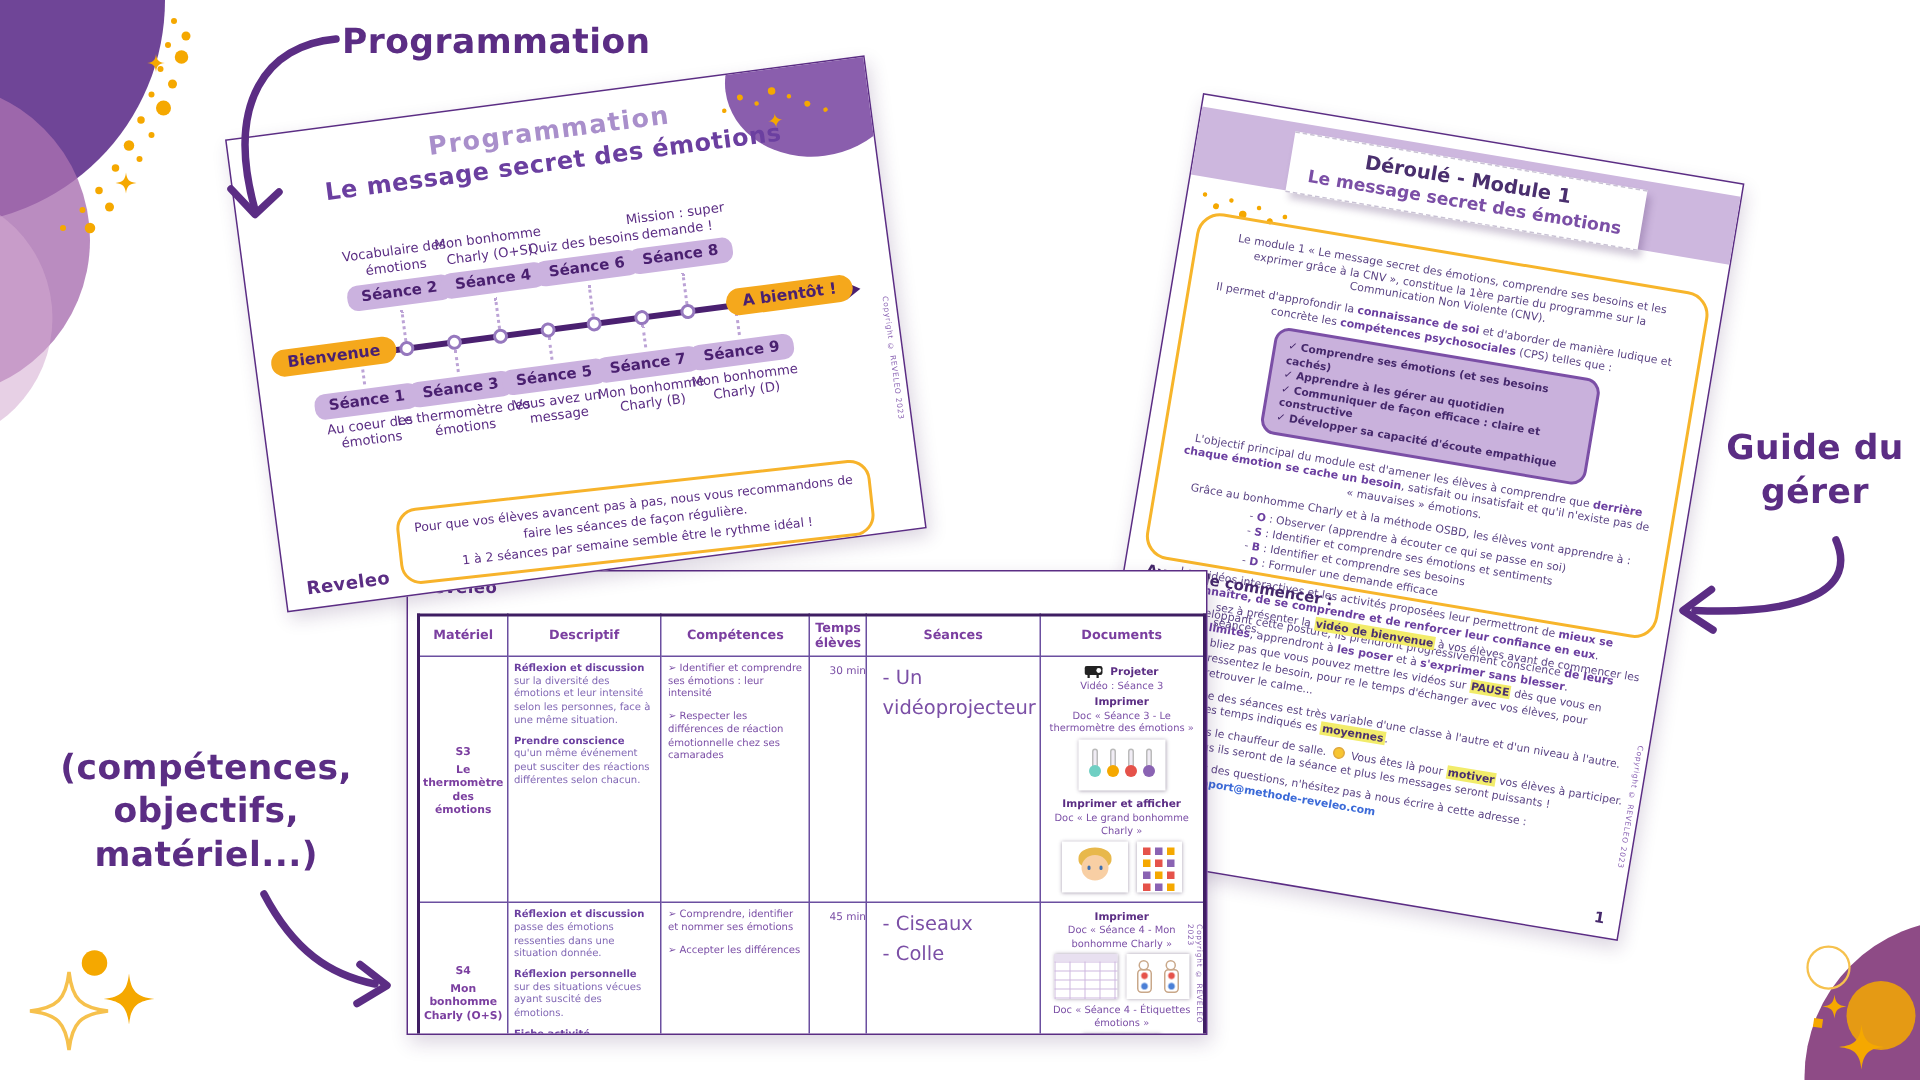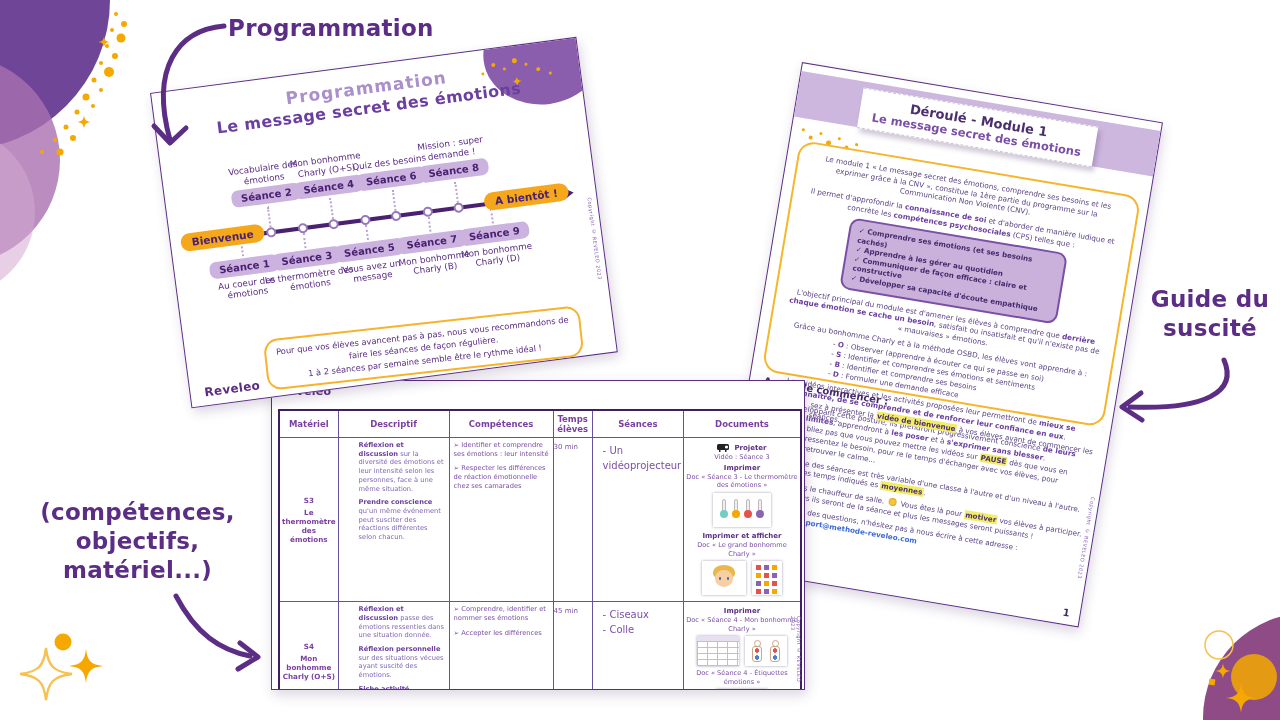--- a/index.html
+++ b/index.html
@@ -86,26 +86,26 @@
               font-weight:bold; color:#7B3FA0; letter-spacing:.3px; }
   .p3-table { position:absolute; left:6px; top:28px; border-collapse:collapse; table-layout:fixed; }
   .p3-table td, .p3-table th { border:1px solid #6B4FA0; vertical-align:top; overflow:hidden; }
   .p3-table { border:2px solid #3F1E63; }
   .p3-table th { font-size:8.5px; font-weight:bold; color:#7B3FA0; text-align:center;
                  vertical-align:middle; padding:3px 1px; white-space:pre-line; height:24px; }
   .cell-seance { text-align:center; vertical-align:middle !important; font-size:7.2px;
                  font-weight:bold; color:#7B3FA0; padding:2px; }
   .cell-seance .sid { display:block; margin-bottom:3px; }
   .cell-desc { font-size:6.7px; color:#8268B5; padding:3px 4px; line-height:1.3; }
-  .cell-desc p { margin-bottom:5px;margin-left:16px; }
+  .cell-desc p { margin-bottom:5px; }
   .cell-comp { font-size:6.7px; color:#7B4FA6; padding:3px 4px; line-height:1.3; }
   .cell-comp div { margin-bottom:6px; }
   .cell-comp div::before { content:"➢ "; }
-  .cell-time { font-size:7px; color:#7B4FA6; text-align:left; padding-top:5px; }
-  .cell-mat { font-size:10px; color:#7B4FA6; padding:5px 2px 0 10px; line-height:1.5;margin-top:19px; }
+  .cell-time { font-size:7px; color:#7B4FA6; text-align:right; padding-top:5px; }
+  .cell-mat { font-size:13px; color:#7B4FA6; padding:5px 2px 0 10px; line-height:1.5;margin-top:19px; }
   .cell-mat div::before { content:"-   "; }
   .cell-docs { text-align:center; font-size:6.6px; color:#7B4FA6; padding:3px 2px; line-height:1.3; }
   .doc-head { font-weight:bold; color:#5B2D84; font-size:7px; margin-top:2px; }
   .thumb { display:inline-block; background:#fff; box-shadow:0 0 2.5px rgba(50,30,70,.45);
            margin:3px 2px; vertical-align:top; position:relative; }
   .th-thermo { width:58px; height:34px; padding-top:6px; text-align:center; }
   .th-thermo i { display:inline-block; width:4px; height:16px; background:#F1EDF5; border:1px solid #BBB;
                  border-radius:2px; margin:0 4px; position:relative; }
   .th-thermo i::after { content:""; position:absolute; left:-2.5px; bottom:-4px; width:8px; height:8px; border-radius:50%; }
   .th-thermo i:nth-child(1)::after { background:#6FCFC3; } .th-thermo i:nth-child(2)::after { background:#F5A800; }
@@ -403,21 +403,21 @@
     <div>faire les séances de façon régulière.</div>
     <div>1 à 2 séances par semaine semble être le rythme idéal !</div>
   </div>
   <div class="logo" style="position:absolute;left:14px;top:296px">Reveleo</div>
   <div class="vcopy" style="right:4px;top:160px">Copyright © REVELEO 2023</div>
 </div>
 
 <div class="anno" style="left:228px;top:14px">Programmation</div>
 <div class="anno" style="left:1145px;top:285px;width:130px">
   <div>Guide du</div>
-  <div>suscité</div>
+  <div>gérer</div>
 </div>
 <div class="anno" style="left:5px;top:498px;width:265px">
   <div>(compétences,</div>
   <div>objectifs, matériel...)</div>
 </div>
 
 <svg id="anno-layer" width="1280" height="720">
   <g stroke="#5B2D84" stroke-width="5" fill="none" stroke-linecap="round" stroke-linejoin="round">
     <path d="M224,26 C178,30 150,68 170,140"></path>
     <path d="M154,126 L170,143 L186,128"></path>

